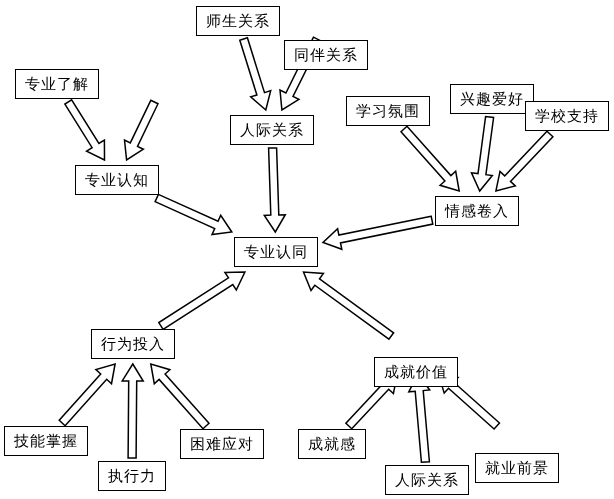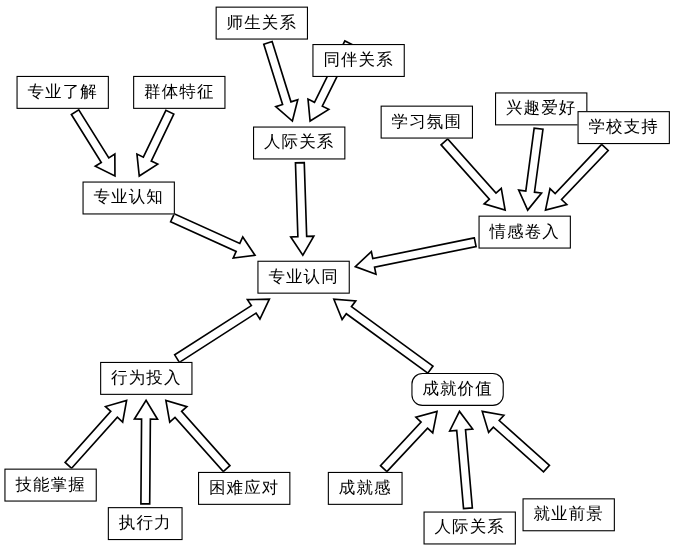--- a/index.html
+++ b/index.html
@@ -63,29 +63,28 @@
       <polygon points="136.1,458.0 136.7,381.0 143.2,381.1 132.8,364.0 122.2,380.9 128.7,381.0 128.1,458.0" class="arrow"></polygon>
       <polygon points="209.0,423.3 165.1,374.0 169.9,369.7 150.8,364.0 154.3,383.7 159.1,379.4 203.0,428.7" class="arrow"></polygon>
       <polygon points="351.7,428.7 388.7,389.2 393.4,393.6 397.3,374.0 378.1,379.3 382.8,383.7 345.9,423.3" class="arrow"></polygon>
       <polygon points="429.4,461.7 423.2,390.6 429.7,390.0 417.7,374.0 408.8,391.8 415.2,391.3 421.4,462.3" class="arrow"></polygon>
       <polygon points="499.5,423.0 453.8,382.3 458.1,377.5 438.4,374.0 444.2,393.1 448.5,388.3 494.1,429.0" class="arrow"></polygon>
     </svg>
 
 <div class="node" style="left: 238px; top: 21px;">师生关系</div>
     <div class="node" style="left: 326px; top: 21px; margin-top: 34px;">同伴关系</div>
     <div class="node" style="left: 57px; top: 84px;">专业了解</div>
-    <div class="node" style="left: 163px; top: 84px;">群体特征</div>
     <div class="node" style="left: 272px; top: 130px;">人际关系</div>
     <div class="node" style="left: 388px; top: 111px;">学习氛围</div>
     <div class="node" style="left: 492px; top: 99px;">兴趣爱好</div>
     <div class="node" style="left: 567px; top: 116px;">学校支持</div>
     <div class="node" style="left: 117px; top: 180px;">专业认知</div>
     <div class="node" style="left: 477px; top: 211px;">情感卷入</div>
     <div class="node" style="left: 276px; top: 252px;">专业认同</div>
     <div class="node" style="left: 133px; top: 344px;">行为投入</div>
-    <div class="node" style="left: 416px; top: 354px; border-radius: 10px;">成就价值</div>
+    <div class="node" style="left: 416px; top: 372px;">成就价值</div>
     <div class="node" style="left: 46px; top: 441px;">技能掌握</div>
     <div class="node" style="left: 132px; top: 476px;">执行力</div>
     <div class="node" style="left: 222px; top: 444px;">困难应对</div>
     <div class="node" style="left: 332px; top: 444px;">成就感</div>
     <div class="node" style="left: 427px; top: 480px;">人际关系</div>
     <div class="node" style="left: 517px; top: 444px; margin-top: 24px;">就业前景</div>
   </div>
 
 </body></html>

